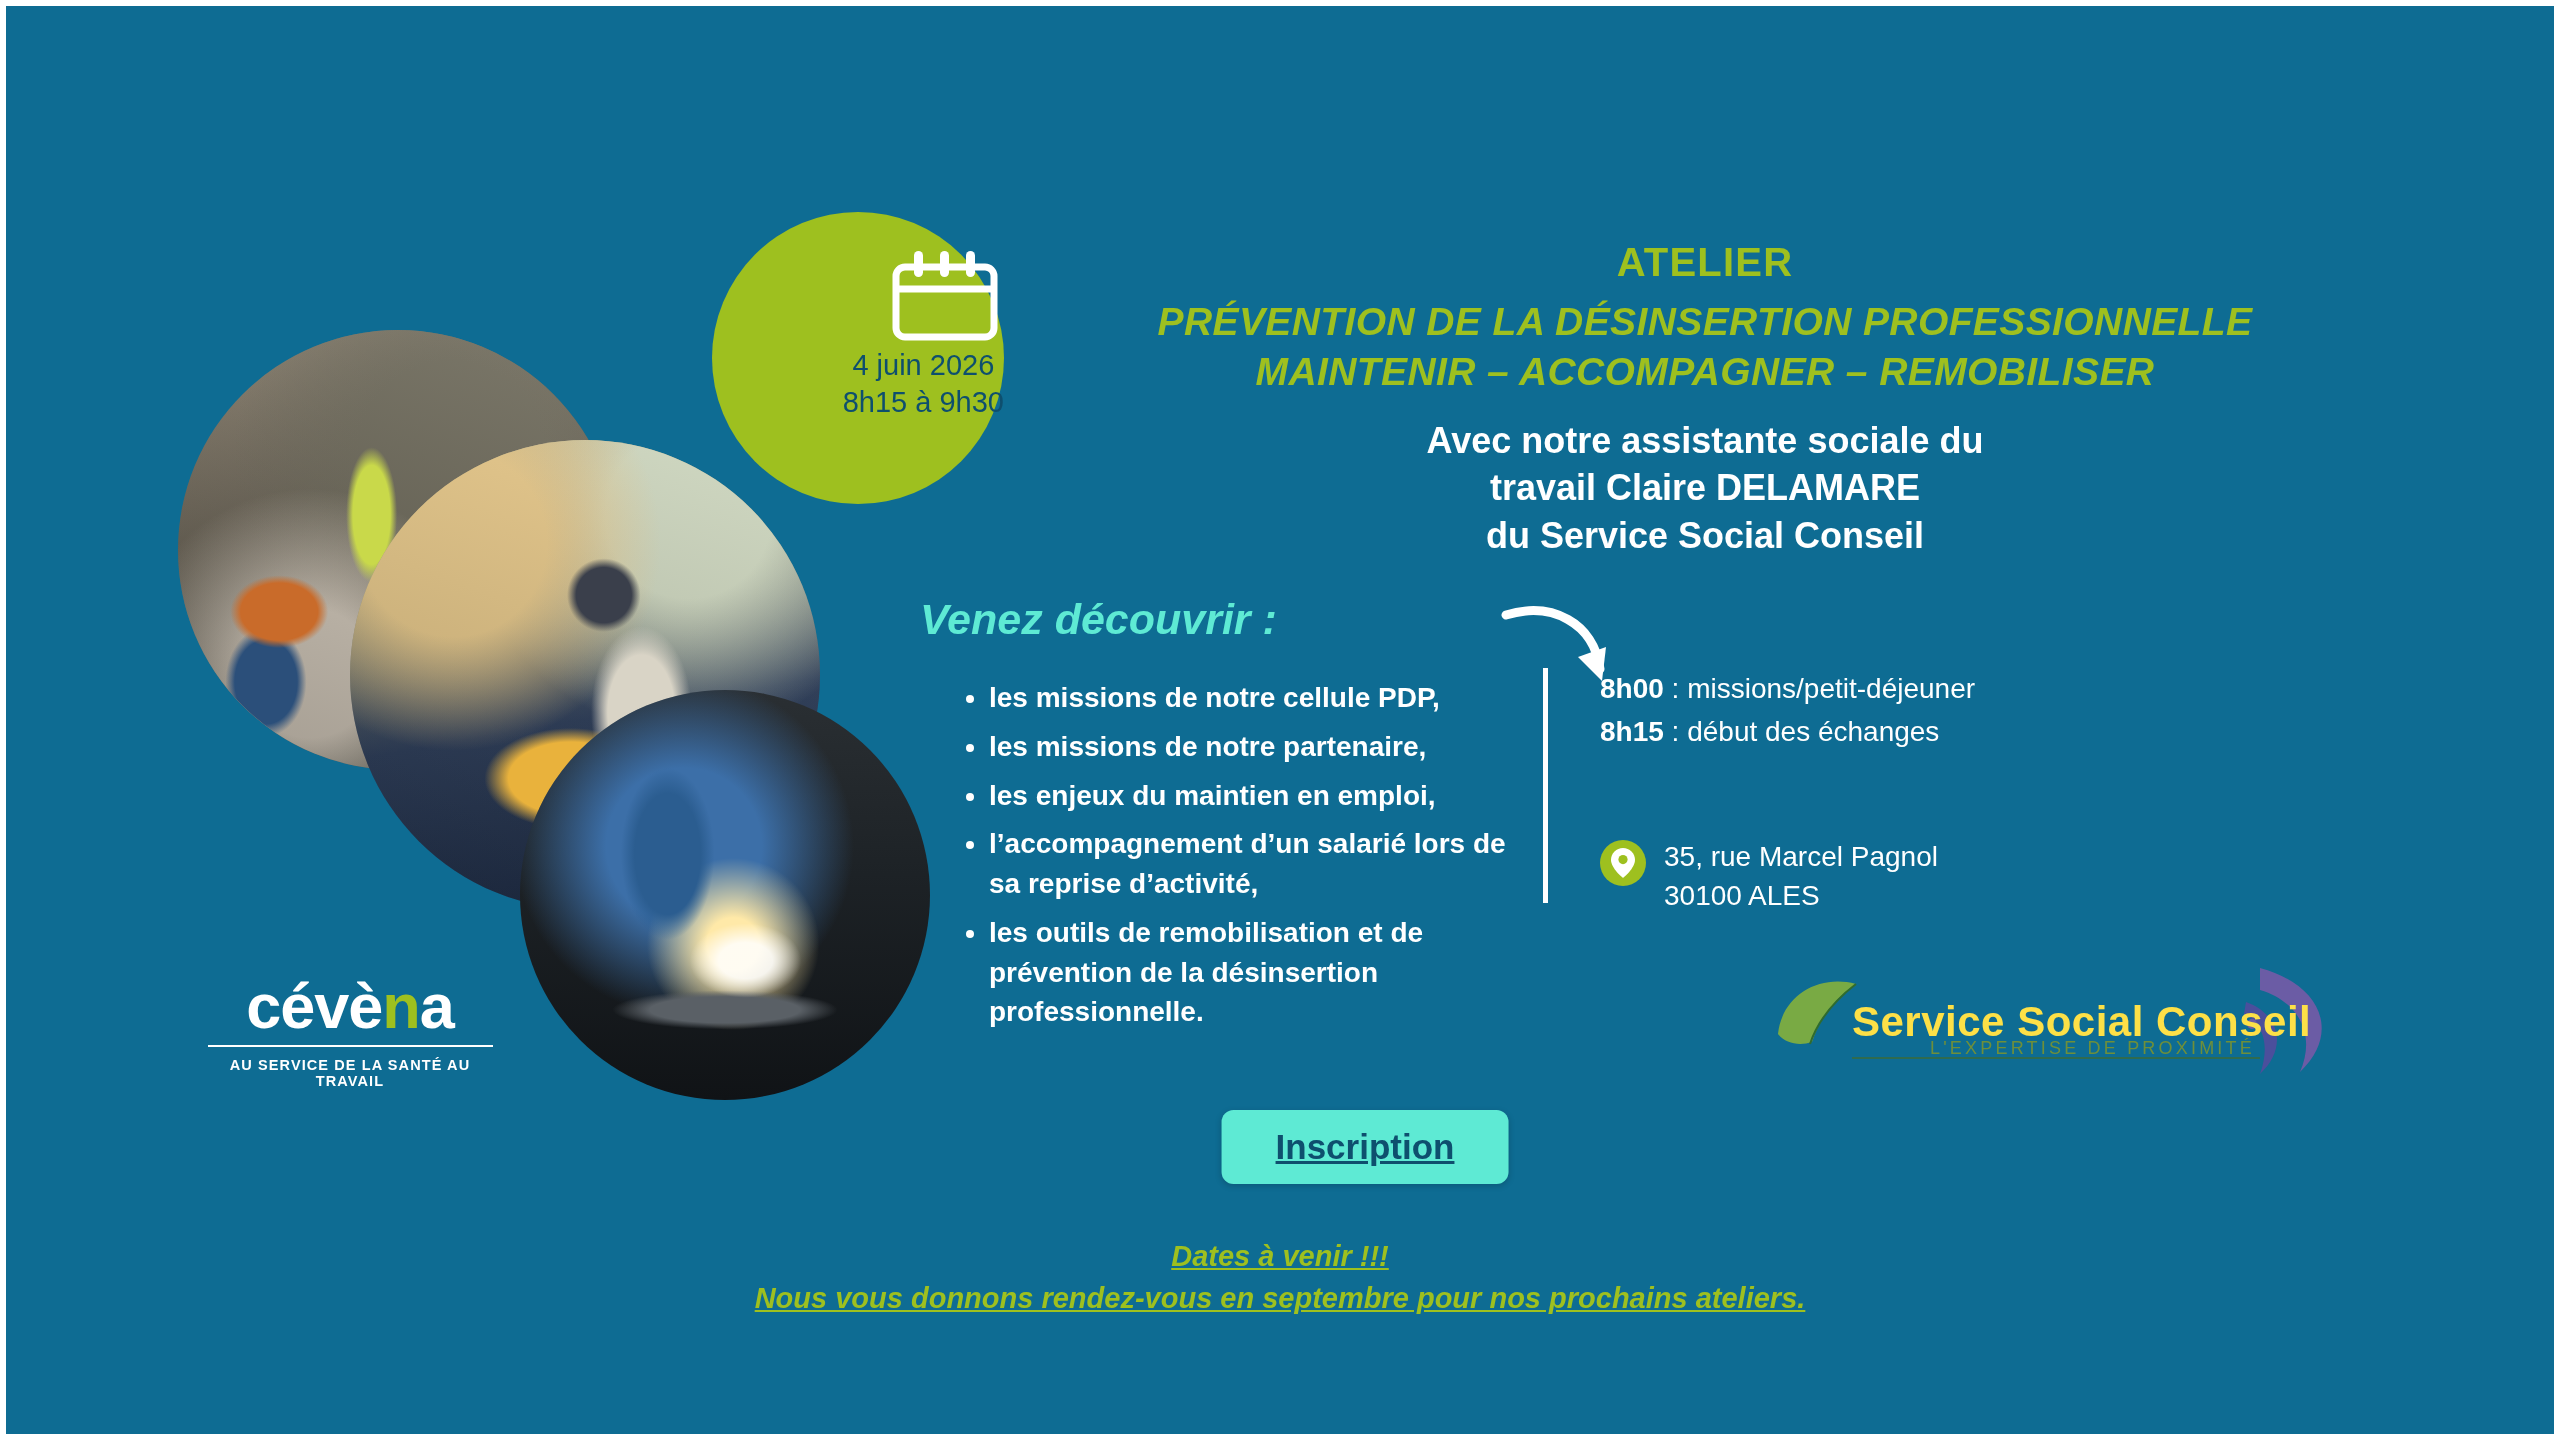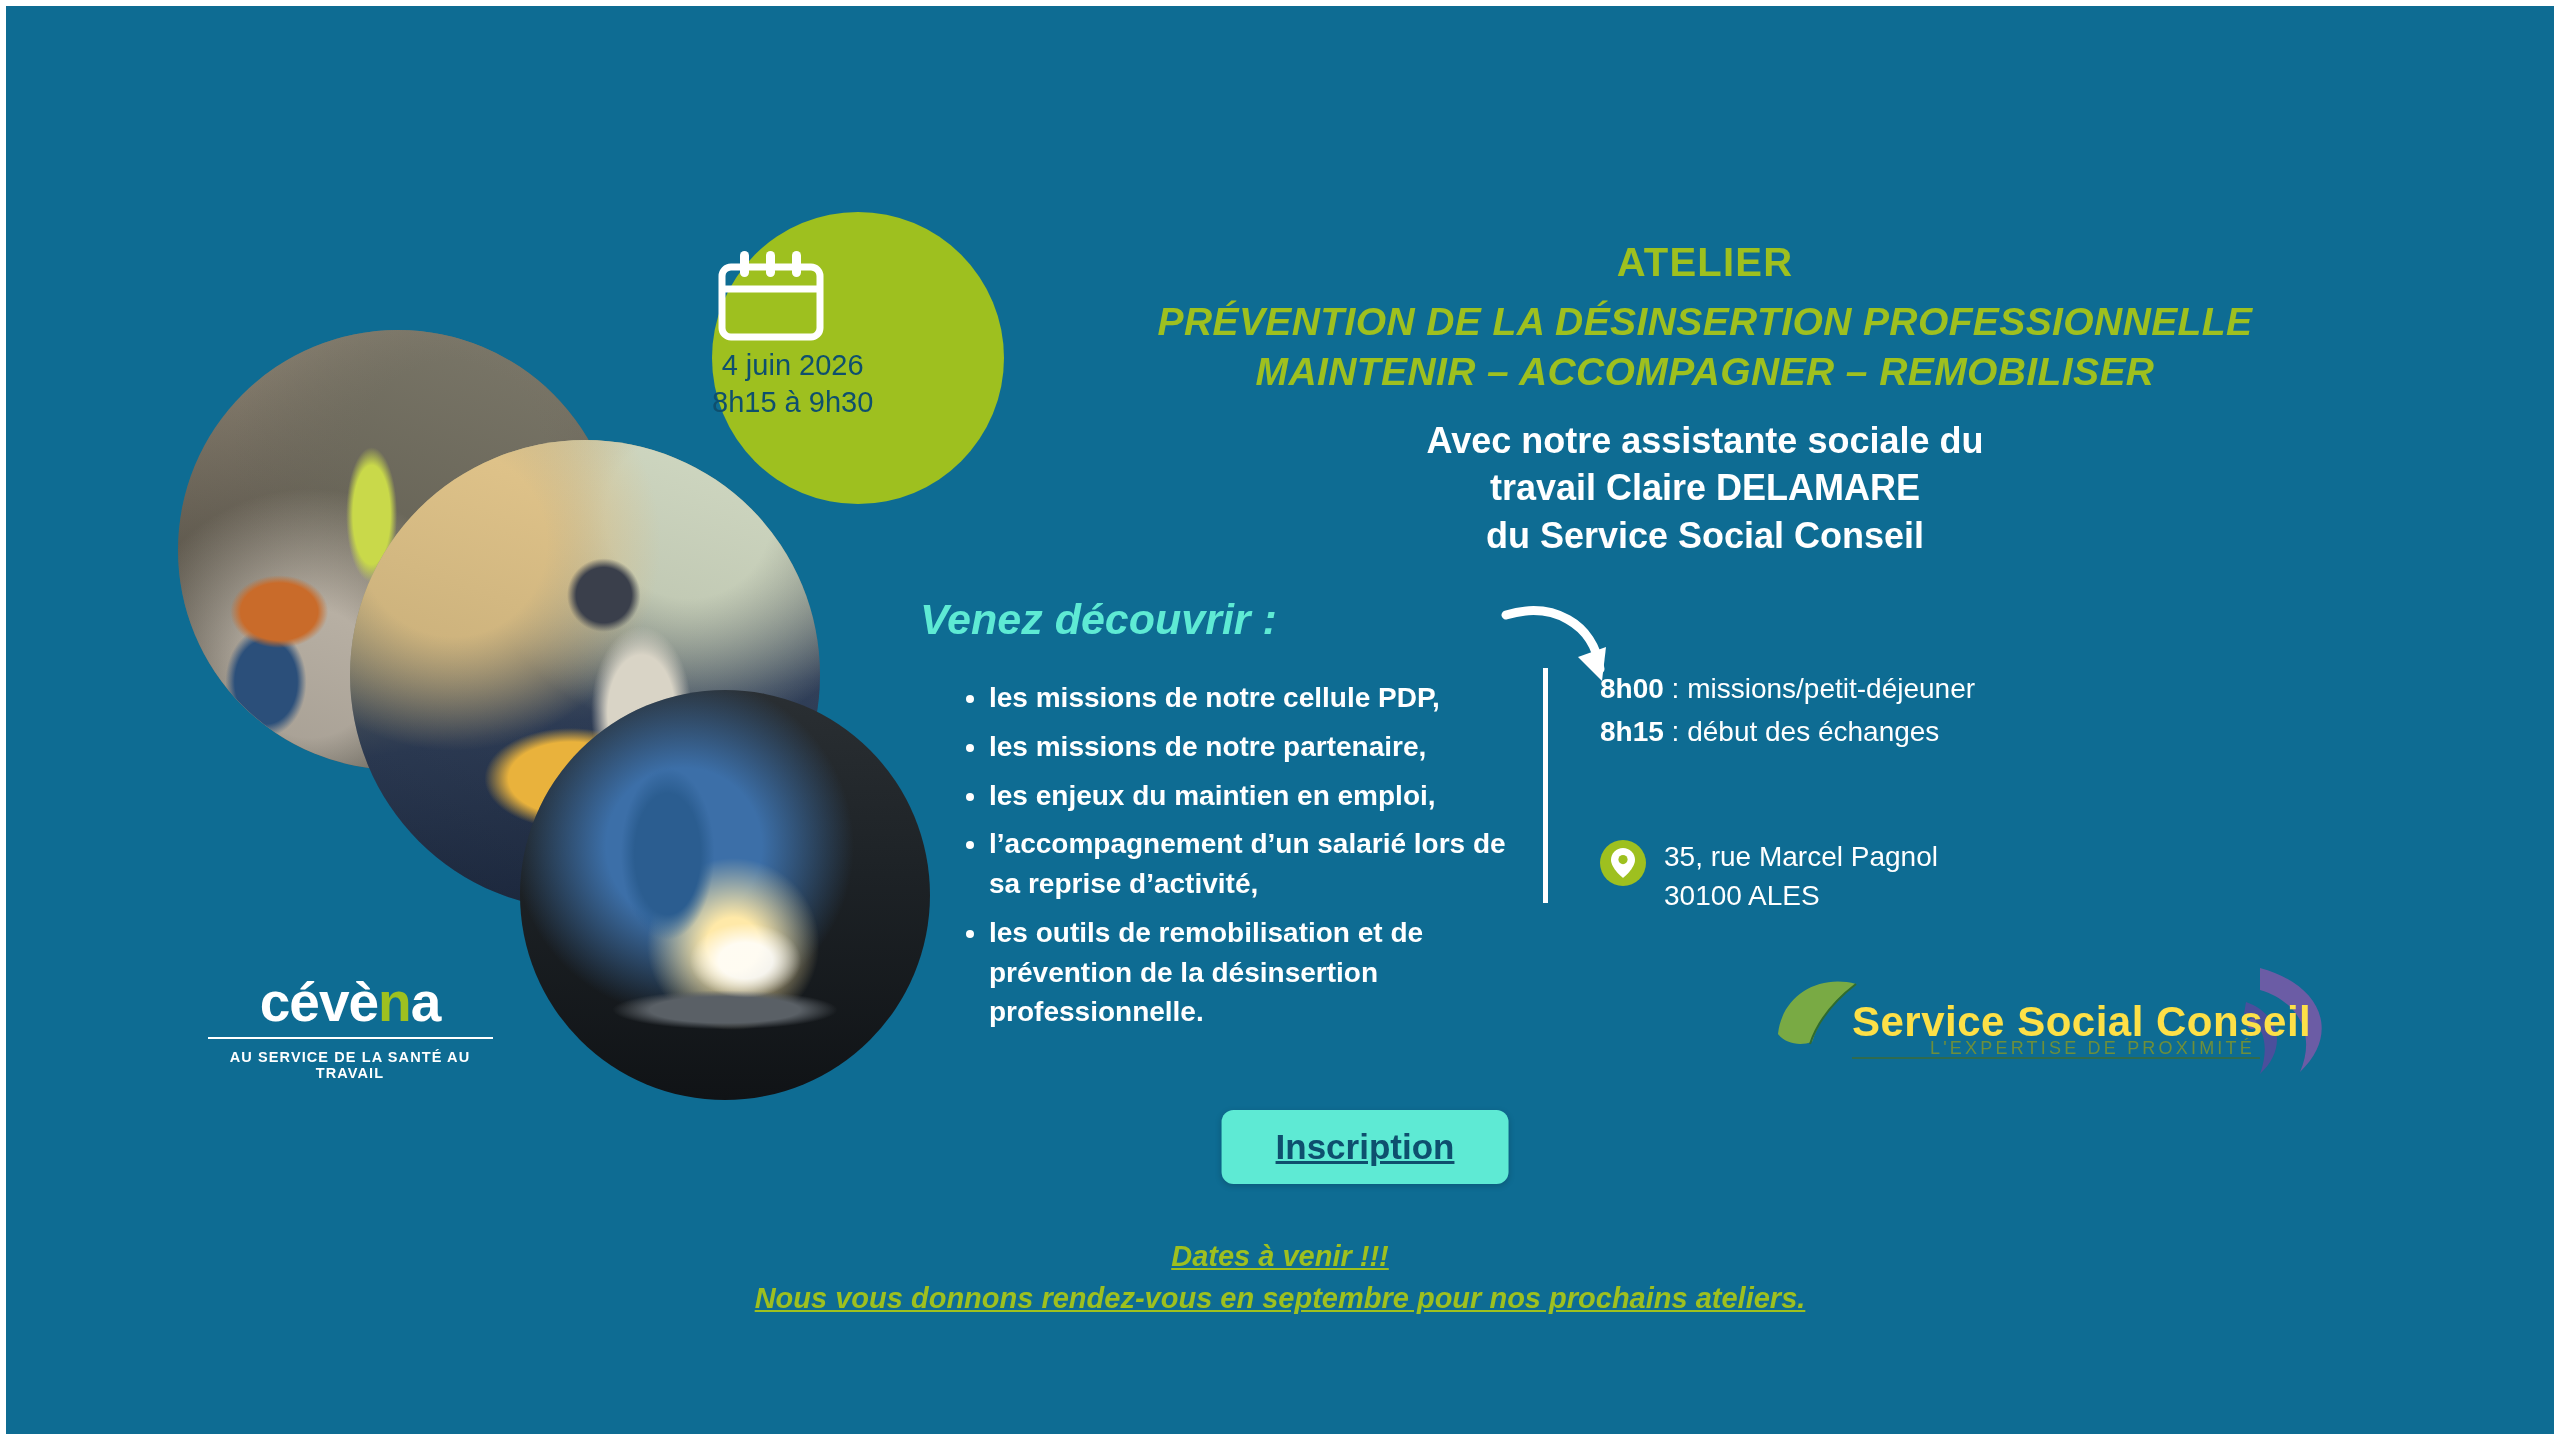--- a/index.html
+++ b/index.html
@@ -88,21 +88,21 @@
 
   
   .date-badge {
     position: absolute;
     left: 712px; top: 212px;
     width: 292px; height: 292px;
     border-radius: 50%;
     background: #9ec01f;
     display: flex;
     flex-direction: column;
-    align-items: flex-start;
+    align-items: flex-end;
     justify-content: center;
   }
   .cal-icon { width: 118px; height: 92px; margin-top: -46px; margin-bottom: 6px; }
   .date-lines {
     text-align: center;
     color: #0e4f6e;
     font-size: 29px;
     line-height: 1.28;
     font-weight: 400;
   }
@@ -201,21 +201,21 @@
 
   
   .cevena {
     position: absolute;
     left: 200px; top: 975px;
     width: 300px;
     text-align: center;
     color: #ffffff;
   }
   .cevena-word {
-    font-size: 55px;
+    font-size: 63px;
     font-weight: bold;
     letter-spacing: -1px;
     line-height: 1;
     position: relative;
     display: inline-block;
   }
   .cevena-word .n { color: #9ec01f; }
   .cevena-tag {
     margin-top: 10px;
     font-size: 14.5px;

